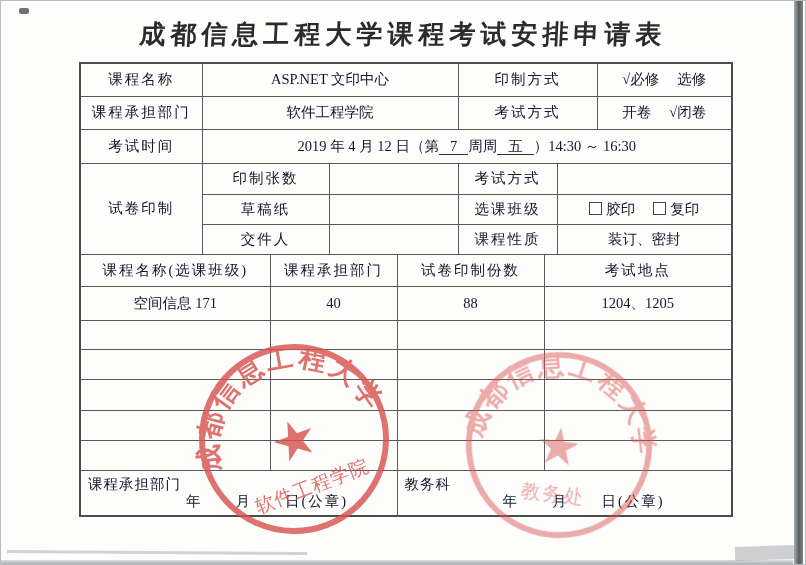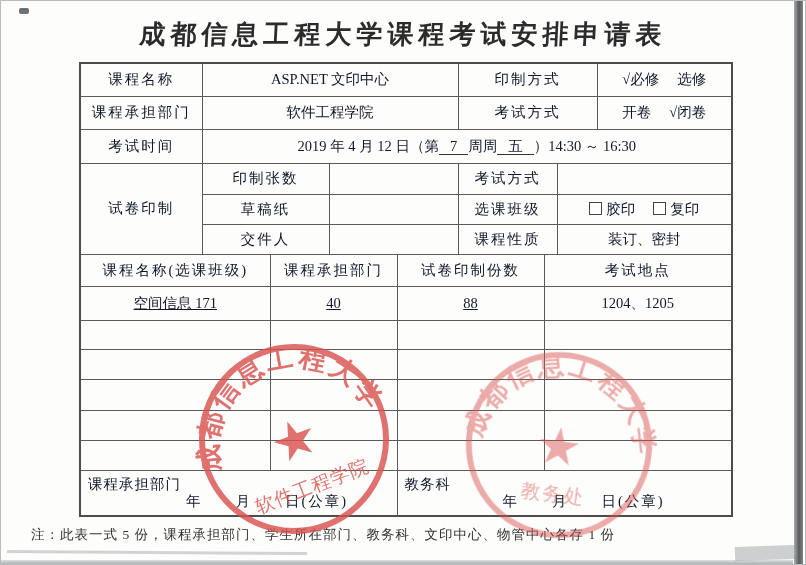--- a/index.html
+++ b/index.html
@@ -31,21 +31,21 @@
     font-size:14.5px;
   }
   table.form td{
     border:1px solid #5a5a5a;
     padding:0 4px;overflow:hidden;white-space:nowrap;
     text-align:center;vertical-align:middle;
     color:#0f172a;
   }
   table.form{border:2px solid #4c4c4c;}
   td.lbl{letter-spacing:2px;}
-  td.left{text-align:left;padding-left:9px;text-decoration:underline;}
+  td.left{text-align:left;padding-left:9px;}
   .u{display:inline-block;border-bottom:1px solid #333;padding:0 11px;line-height:1.1;}
   .cbox{display:inline-block;width:11px;height:11px;border:1.2px solid #444;margin:0 4px -1px 0;background:#fff;}
   .optgap{display:inline-block;width:18px;}
   .sig-cell{position:relative;padding:0;}
   .sig-label{position:absolute;top:4px;left:7px;letter-spacing:1px;}
   .sig-date{position:absolute;bottom:4px;left:0;right:0;text-align:left;padding-left:105px;letter-spacing:2px;}
 
   .note{margin:9px 0 0 30px;font-size:13.5px;letter-spacing:1px;color:#333;}
 
   .stamp{position:absolute;pointer-events:none;}
@@ -171,21 +171,20 @@
           <span class="sig-date">年　　月　　日(公章)</span>
         </td>
         <td colspan="5" class="sig-cell">
           <span class="sig-label">教务科</span>
           <span class="sig-date">年　　月　　日(公章)</span>
         </td>
       </tr>
     </tbody>
   </table>
 
-  <div class="note">注：此表一式 5 份，课程承担部门、学生所在部门、教务科、文印中心、物管中心各存 1 份</div>
 
   <svg class="stamp stamp-left" width="200" height="200" viewBox="0 0 200 200">
     <circle cx="100" cy="100" r="92" fill="none" stroke="#d9534f" stroke-width="6"></circle>
     <path id="arcL" d="M 25 132 A 79 79 0 1 1 175 132" fill="none"></path>
     <text font-size="27" fill="#d9534f" letter-spacing="3" font-weight="bold">
       <textPath href="#arcL" startOffset="50%" text-anchor="middle">成都信息工程大学</textPath>
     </text>
     <text x="100" y="119" font-size="52" text-anchor="middle" fill="#d9534f">★</text>
     <text x="100" y="157" font-size="19" text-anchor="middle" fill="#d9534f" letter-spacing="1">软件工程学院</text>
   </svg>

